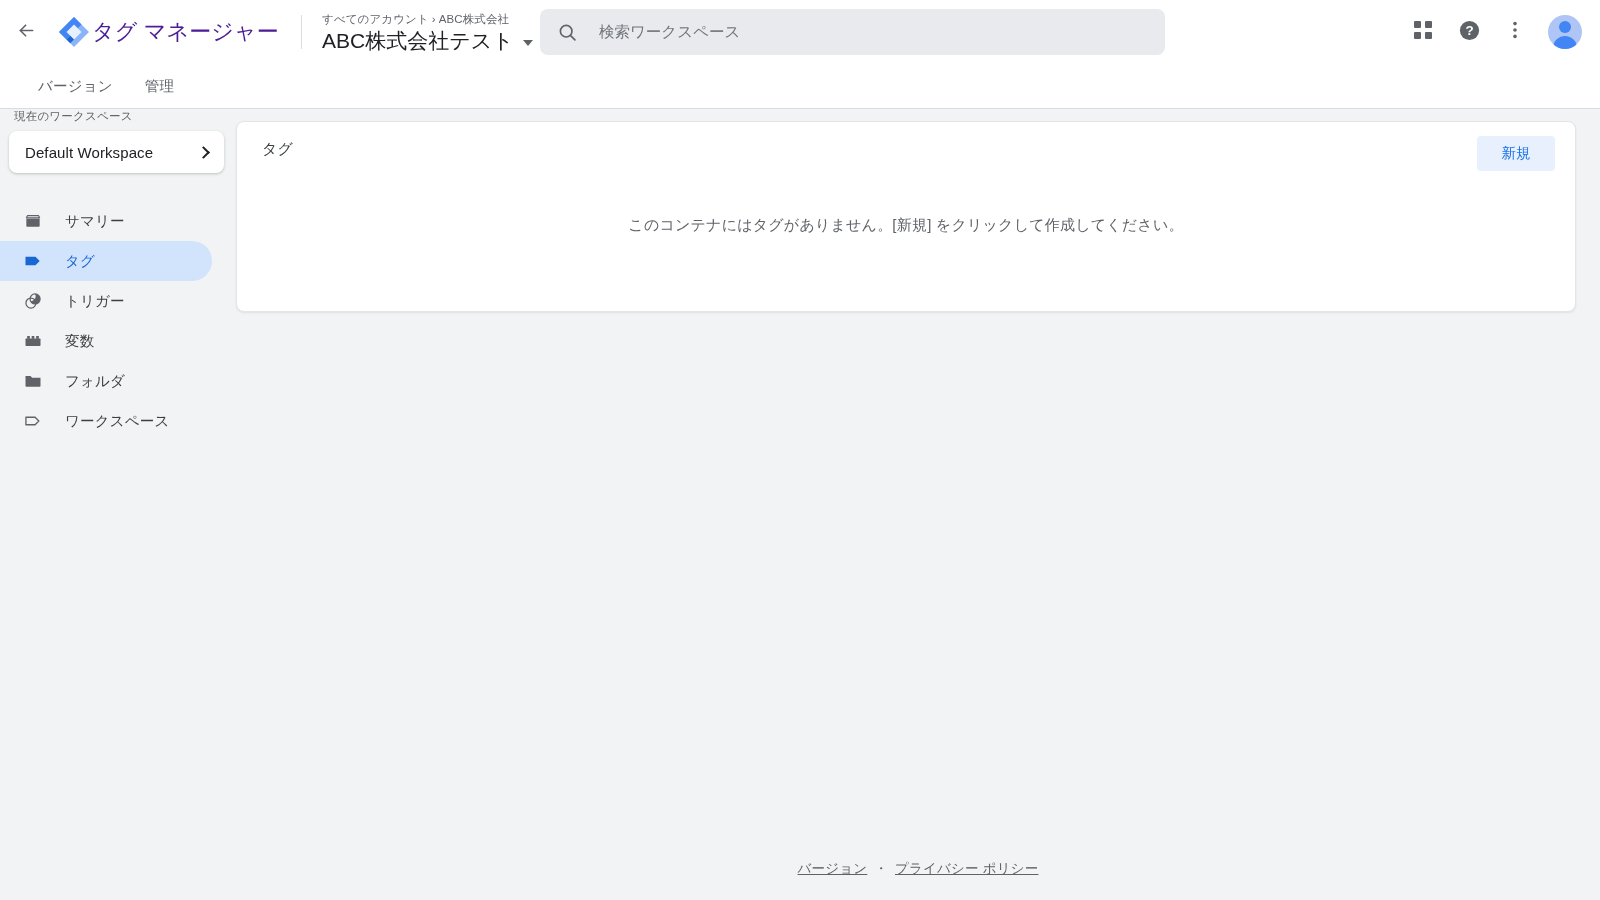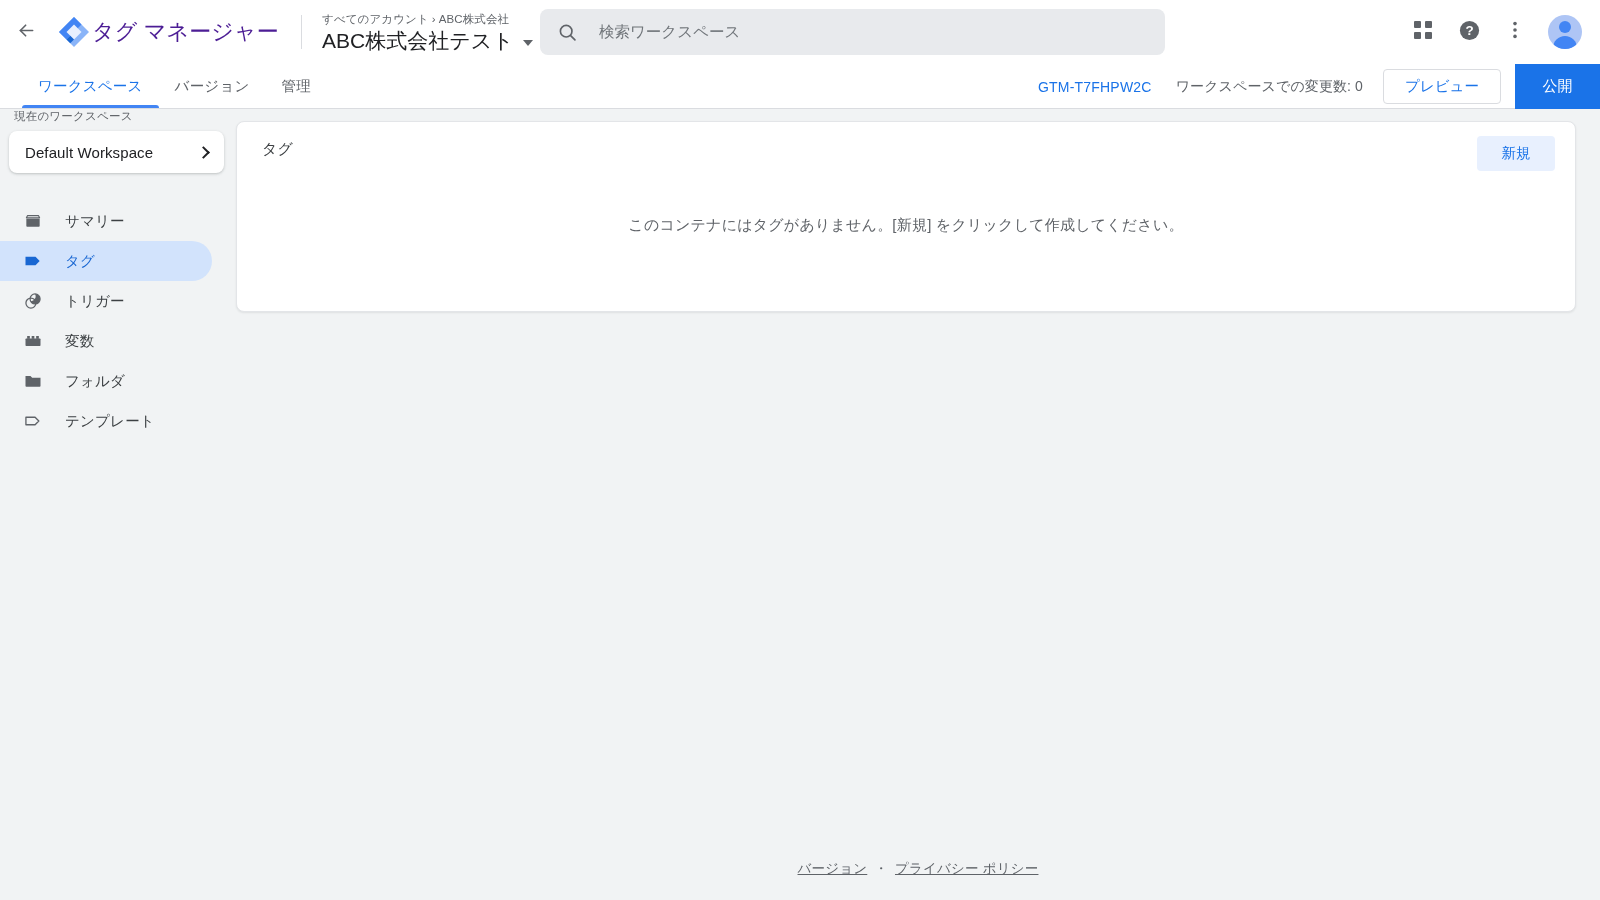--- a/index.html
+++ b/index.html
@@ -503,37 +503,28 @@
     </div>
     <div class="avatar">
       <span class="head"></span>
       <span class="body"></span>
     </div>
   </div>
 </div>
 
 <div class="tabbar">
   <div class="tabs">
-    <div class="tab active">
-      <span>ワークスペース</span>
-    </div>
     <div class="tab">
       <span>バージョン</span>
     </div>
     <div class="tab">
       <span>管理</span>
     </div>
   </div>
 
-  <div class="tabbar-right">
-    <span class="container-id">GTM-T7FHPW2C</span>
-    <span class="changes-count">ワークスペースでの変更数: 0</span>
-    <button class="btn-preview">プレビュー</button>
-    <button class="btn-publish">公開</button>
-  </div>
 </div>
 
 <div class="layout">
 
   <div class="sidebar">
     <div class="ws-label">現在のワークスペース</div>
 
     <div class="ws-card">
       <span class="ws-name">Default Workspace</span>
       <span class="ws-chevron"></span>
@@ -591,21 +582,21 @@
         </span>
         <span class="nav-label">フォルダ</span>
       </div>
 
       <div class="nav-item">
         <span class="nav-icon">
           <svg width="20" height="20" viewBox="0 0 24 24" fill="none" stroke="currentColor" stroke-width="1.6" stroke-linejoin="round">
             <path d="M3.5 7.5h11l4.5 4.5-4.5 4.5h-11z"></path>
           </svg>
         </span>
-        <span class="nav-label">テンプレート</span>
+        <span class="nav-label">ワークスペース</span>
       </div>
 
     </div>
   </div>
 
   <div class="content">
     <div class="card">
       <div class="card-title">タグ</div>
       <button class="btn-new">新規</button>
       <div class="empty-msg">このコンテナにはタグがありません。[新規] をクリックして作成してください。</div>

